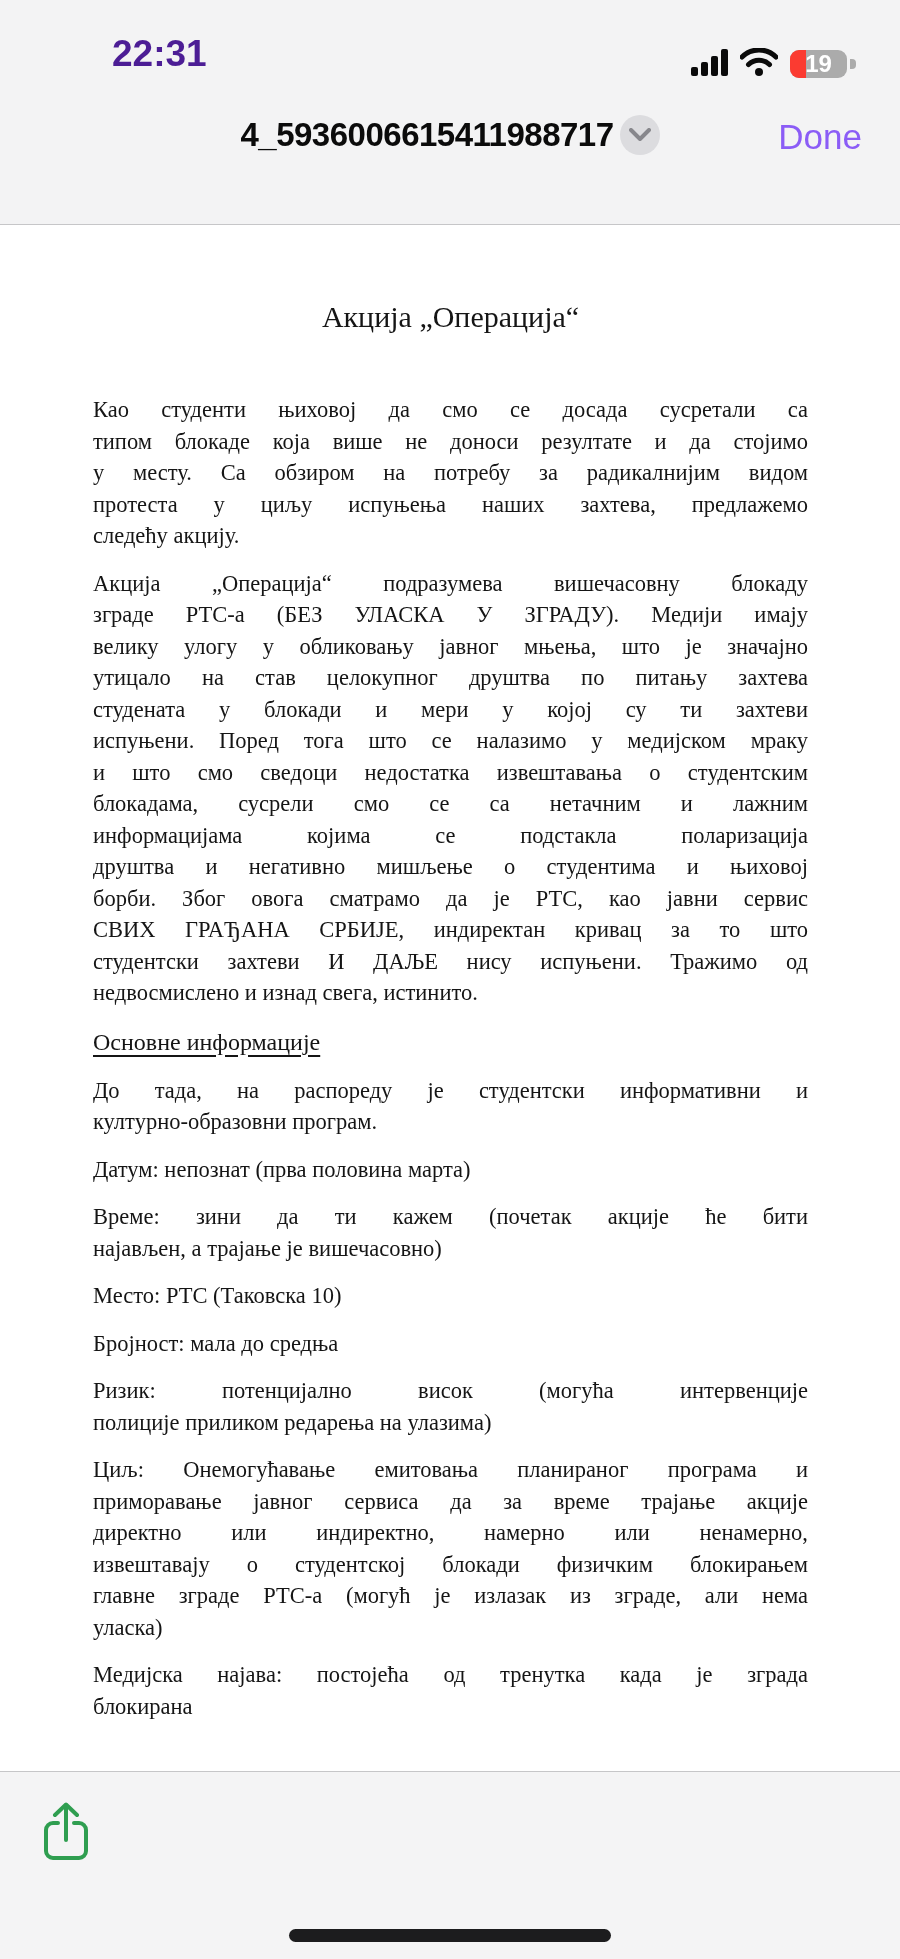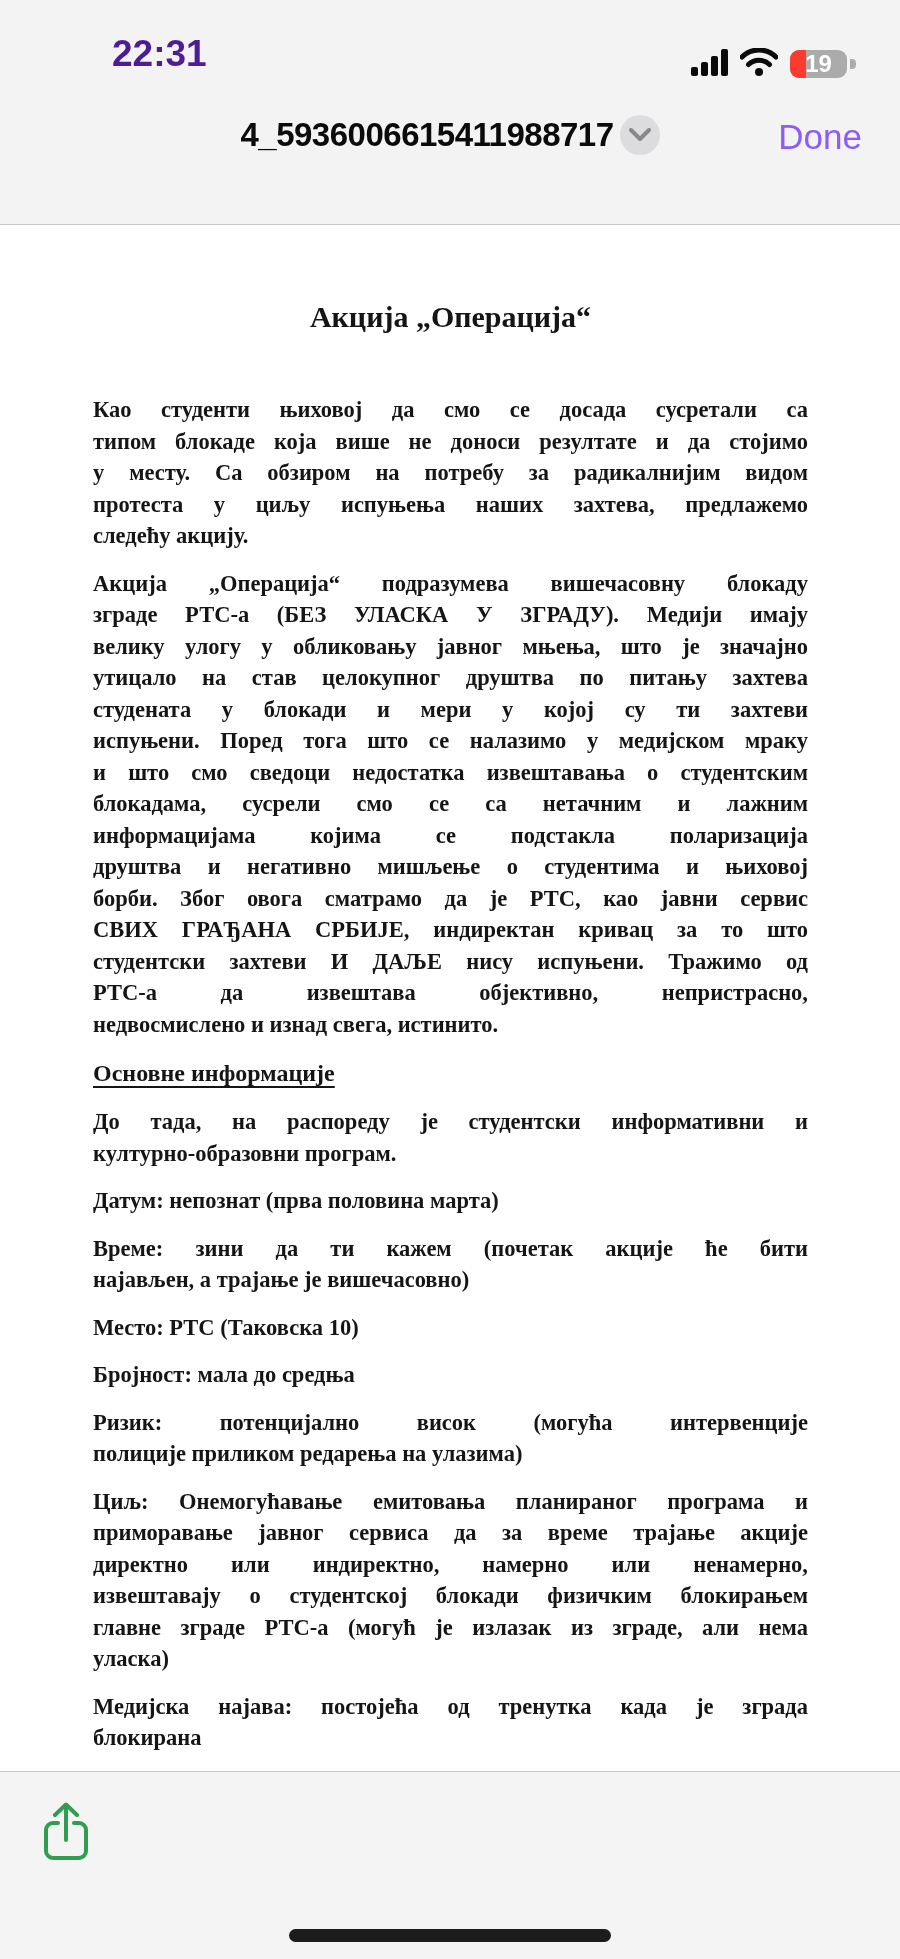--- a/index.html
+++ b/index.html
@@ -19,21 +19,21 @@
 
   .nav-bar{position:relative;height:128px;}
   .nav-center{position:absolute;left:0;top:18px;width:100%;display:flex;justify-content:center;align-items:center;gap:6px;}
   .nav-title{font-size:33px;font-weight:700;color:#0b0b0b;letter-spacing:-0.5px;}
   .chevron-circle{width:40px;height:40px;border-radius:50%;background:#dcdcdf;display:flex;align-items:center;justify-content:center;cursor:pointer;}
   .done-btn{position:absolute;right:38px;top:20px;background:none;border:none;padding:0;font-family:inherit;font-size:35px;font-weight:500;color:#8b5cf6;cursor:pointer;}
 
   
   .page{position:absolute;top:226px;left:0;width:900px;height:1545px;background:#ffffff;box-sizing:border-box;padding:70px 92px 0 93px;overflow:hidden;}
   .doc{font-family:"Liberation Serif","DejaVu Serif",serif;color:#151515;font-size:22.5px;line-height:31.5px;}
-  .block{margin:0 0 16px 0;font-weight:bold;}
+  .block{margin:0 0 16px 0;}
   .block.title{font-size:30px;line-height:42px;text-align:center;margin-bottom:56px;}
   .block.heading{font-size:24px;line-height:34px;}
   .block.heading .line{text-decoration:underline;text-decoration-thickness:1.5px;text-underline-offset:5px;}
   .line{white-space:normal;}
   .line.fill{text-align:justify;text-align-last:justify;}
 
   
   .toolbar{position:absolute;top:1771px;left:0;width:900px;height:188px;background:#f4f4f5;border-top:1px solid #c6c6c8;box-sizing:border-box;}
   .share-btn{position:absolute;left:42px;top:30px;width:48px;height:60px;background:none;border:none;padding:0;cursor:pointer;}
   .home-indicator{position:absolute;bottom:17px;left:50%;transform:translateX(-50%);width:322px;height:13px;border-radius:7px;background:#1c1c1e;cursor:grab;}
@@ -104,21 +104,20 @@
           <div class="line fill">утицало на став целокупног друштва по питању захтева</div>
           <div class="line fill">студената у блокади и мери у којој су ти захтеви</div>
           <div class="line fill">испуњени. Поред тога што се налазимо у медијском мраку</div>
           <div class="line fill">и што смо сведоци недостатка извештавања о студентским</div>
           <div class="line fill">блокадама, сусрели смо се са нетачним и лажним</div>
           <div class="line fill">информацијама којима се подстакла поларизација</div>
           <div class="line fill">друштва и негативно мишљење о студентима и њиховој</div>
           <div class="line fill">борби. Због овога сматрамо да је РТС, као јавни сервис</div>
           <div class="line fill">СВИХ ГРАЂАНА СРБИЈЕ, индиректан кривац за то што</div>
           <div class="line fill">студентски захтеви И ДАЉЕ нису испуњени. Тражимо од</div>
-          <div class="line fill">РТС-а да извештава објективно, непристрасно,</div>
           <div class="line">недвосмислено и изнад свега, истинито.</div>
         </div>
         <div class="block heading">
           <div class="line">Основне информације</div>
         </div>
         <div class="block body">
           <div class="line fill">До тада, на распореду је студентски информативни и</div>
           <div class="line">културно-образовни програм.</div>
         </div>
         <div class="block body">

